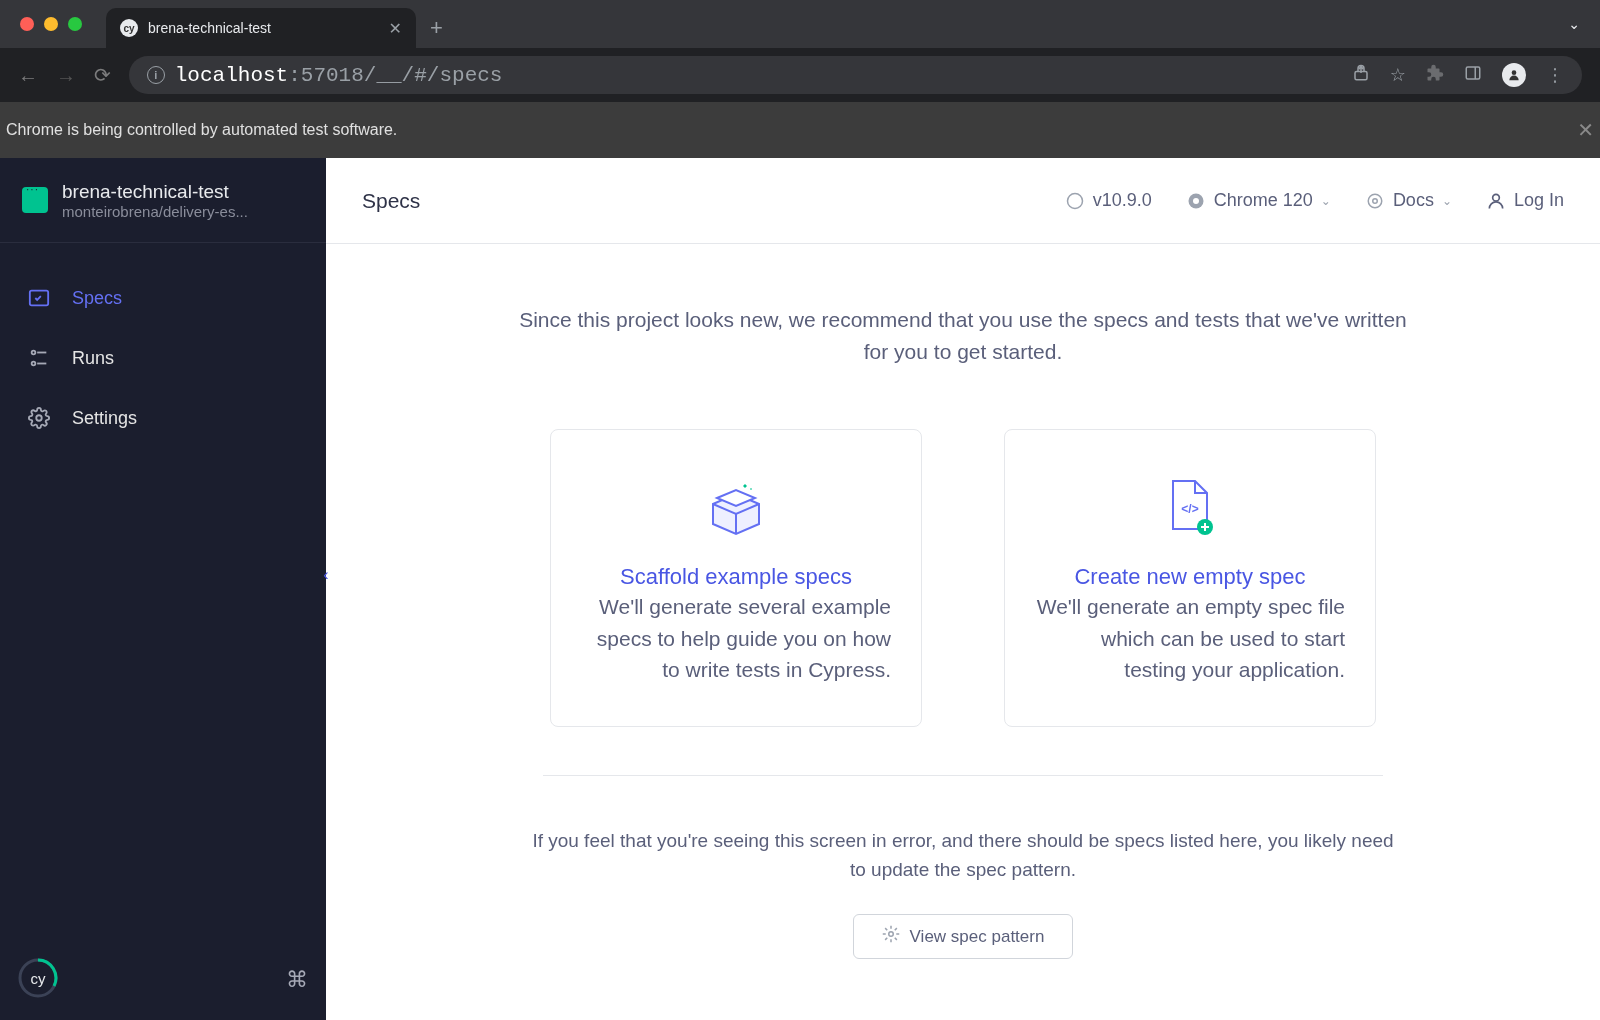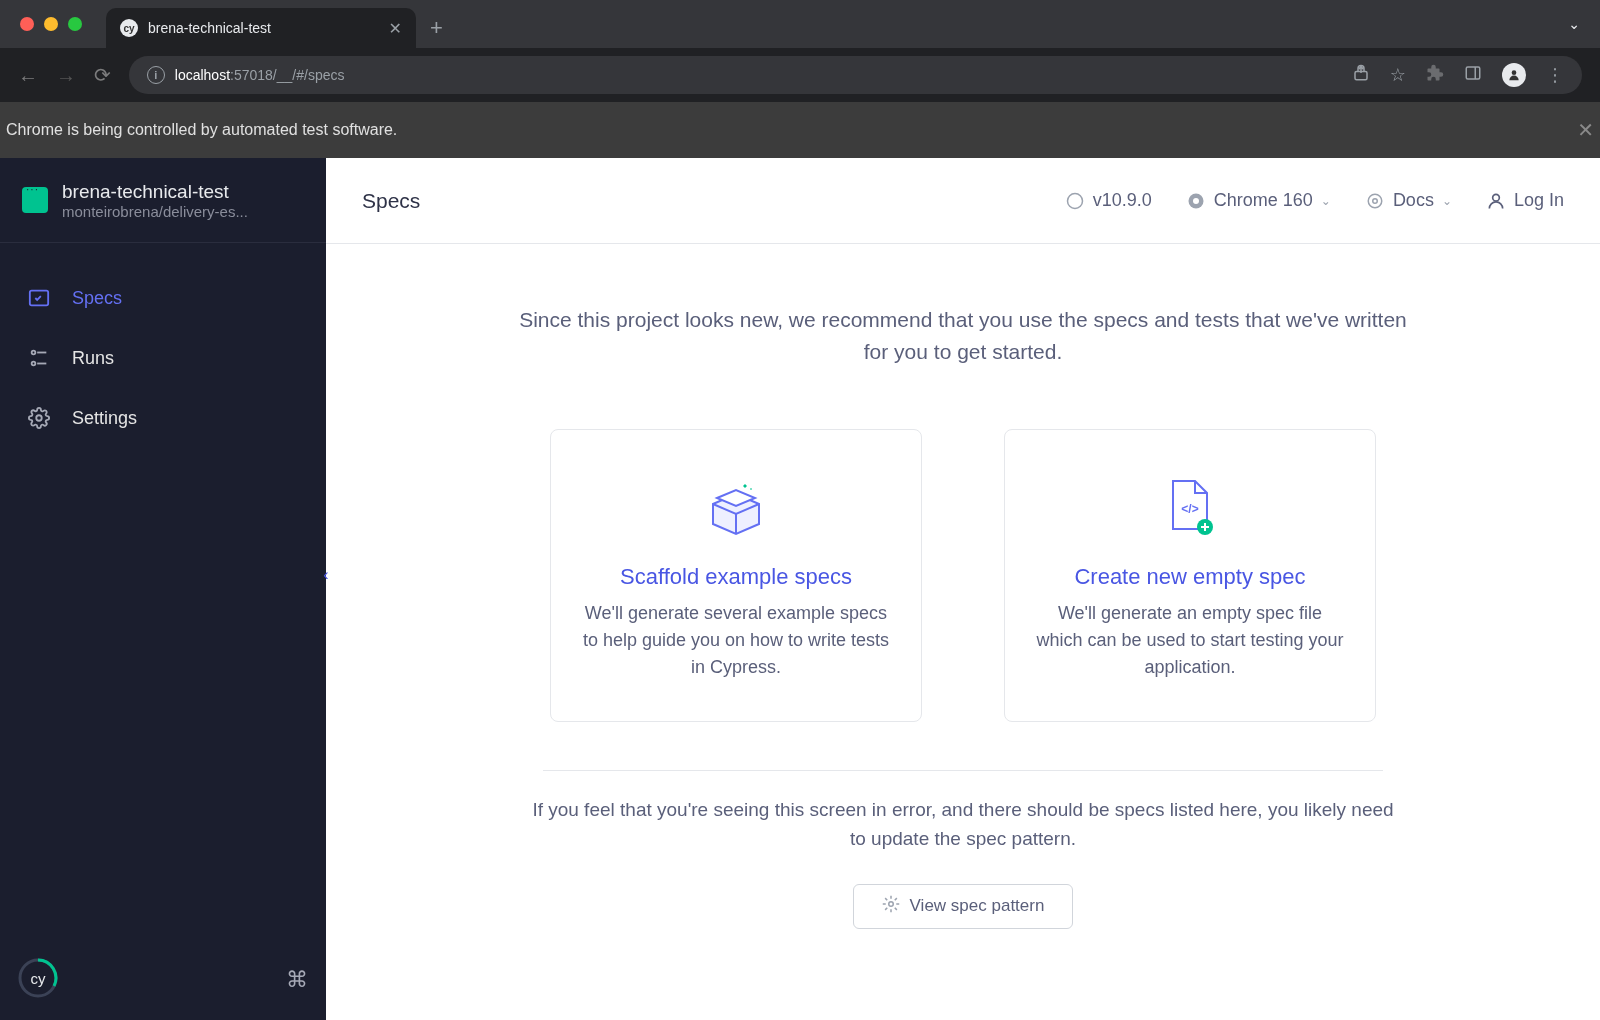--- a/index.html
+++ b/index.html
@@ -18,21 +18,21 @@
 .tab-title { color: #e8eaed; font-size: 14px; flex: 1; }
 .tab-close { color: #9aa0a6; font-size: 16px; cursor: pointer; }
 .new-tab { color: #9aa0a6; font-size: 22px; margin-left: 14px; margin-top: 8px; }
 .tab-strip-caret { position: absolute; right: 20px; color: #e8eaed; font-size: 14px; }
 
 .addr-row { background: #202124; height: 54px; display: flex; align-items: center; padding: 0 18px; gap: 18px; }
 .nav-icon { color: #7c7c7d; font-size: 20px; }
 .nav-icon.fwd { color: #555; }
 .addr-bar { flex: 1; background: #35363a; height: 38px; border-radius: 22px; display: flex; align-items: center; padding: 0 18px; gap: 10px; }
 .info-icon { width: 18px; height: 18px; border: 1.5px solid #9aa0a6; border-radius: 50%; display: flex; align-items: center; justify-content: center; color: #9aa0a6; font-size: 11px; font-weight: bold; }
-.url-text { color: #e8eaed; font-size: 14px; }
+.url-text { color: #e8eaed; font-size: 21px; font-family: Liberation Mono, monospace; }
 .url-host { color: #fff; }
 .url-path { color: #9aa0a6; }
 .addr-right { display: flex; align-items: center; gap: 20px; color: #9aa0a6; }
 .addr-right .ico { font-size: 18px; }
 .profile-icon { width: 24px; height: 24px; background: #e8eaed; border-radius: 50%; display:flex; align-items:center; justify-content:center; color:#333; font-size:14px;}
 .kebab { color: #9aa0a6; font-size: 18px; }
 
 .infobar { background: #3c3c3c; height: 56px; display: flex; align-items: center; padding: 0 6px; color: #e0e0e0; font-size: 16px; justify-content: space-between; }
 .infobar-close { color: #8a8a8a; font-size: 20px; }
 
@@ -66,25 +66,25 @@
 .tb-icon { width: 20px; height: 20px; display: inline-flex; align-items:center; justify-content:center; }
 
 .content { flex: 1; padding: 60px 40px 40px; display: flex; flex-direction: column; align-items: center; }
 .hero { text-align: center; max-width: 900px; }
 .hero-title { font-size: 40px; color: #2e3247; font-weight: 500; margin-bottom: 22px; }
 .hero-sub { font-size: 21px; color: #5a5f7a; line-height: 1.5; }
 
 .cards { display: flex; gap: 82px; margin-top: 62px; }
 .card { width: 372px; border: 1px solid #e5e7eb; border-radius: 8px; padding: 44px 30px 40px; text-align: center; cursor: pointer; }
 .card-icon { height: 66px; display: flex; align-items: center; justify-content: center; margin-bottom: 24px; }
-.card-title { font-size: 22px; color: #4956e3; font-weight: 500; margin-bottom: 10px; }
-.card-desc { font-size: 18px; color: #5a5f7a; line-height: 1.5; }
+.card-title { font-size: 22px; color: #4956e3; font-weight: 500; margin-bottom: 1px; }
+.card-desc { font-size: 21px; color: #5a5f7a; line-height: 1.5; text-align: right; }
 
 .divider { width: 840px; height: 1px; background: #e5e7eb; margin-top: 48px; }
-.error-text { font-size: 19px; color: #5a5f7a; text-align: center; max-width: 880px; line-height: 1.55; margin-top: 24px; }
+.error-text { font-size: 19px; color: #5a5f7a; text-align: center; max-width: 880px; line-height: 1.55; margin-top: 50px; }
 .view-pattern-btn { margin-top: 30px; border: 1px solid #d1d5db; background: #fff; border-radius: 6px; padding: 10px 28px; display: flex; align-items: center; gap: 10px; font-size: 17px; color: #5a5f7a; cursor: pointer; }
 .gear-mini { color: #9ca3af; }
 </style>
 </head>
 <body>
 
 <div class="browser-chrome">
   <div class="tab-strip">
     <div class="traffic-lights">
       <div class="tl red"></div>
@@ -214,21 +214,21 @@
           </span>
           <span>v10.9.0</span>
         </div>
         <div class="tb-item">
           <span class="tb-icon">
             <svg width="18" height="18" viewBox="0 0 24 24">
                 <circle cx="12" cy="12" r="10" fill="#9ca3af"></circle>
                 <circle cx="12" cy="12" r="4" fill="#fff"></circle>
               </svg>
           </span>
-          <span>Chrome 160</span>
+          <span>Chrome 120</span>
           <span class="chev">⌄</span>
         </div>
         <div class="tb-item">
           <span class="tb-icon">
             <svg width="18" height="18" viewBox="0 0 24 24" fill="none" stroke="#9ca3af" stroke-width="2">
                 <circle cx="12" cy="12" r="9"></circle>
                 <circle cx="12" cy="12" r="3"></circle>
               </svg>
           </span>
           <span>Docs</span>

